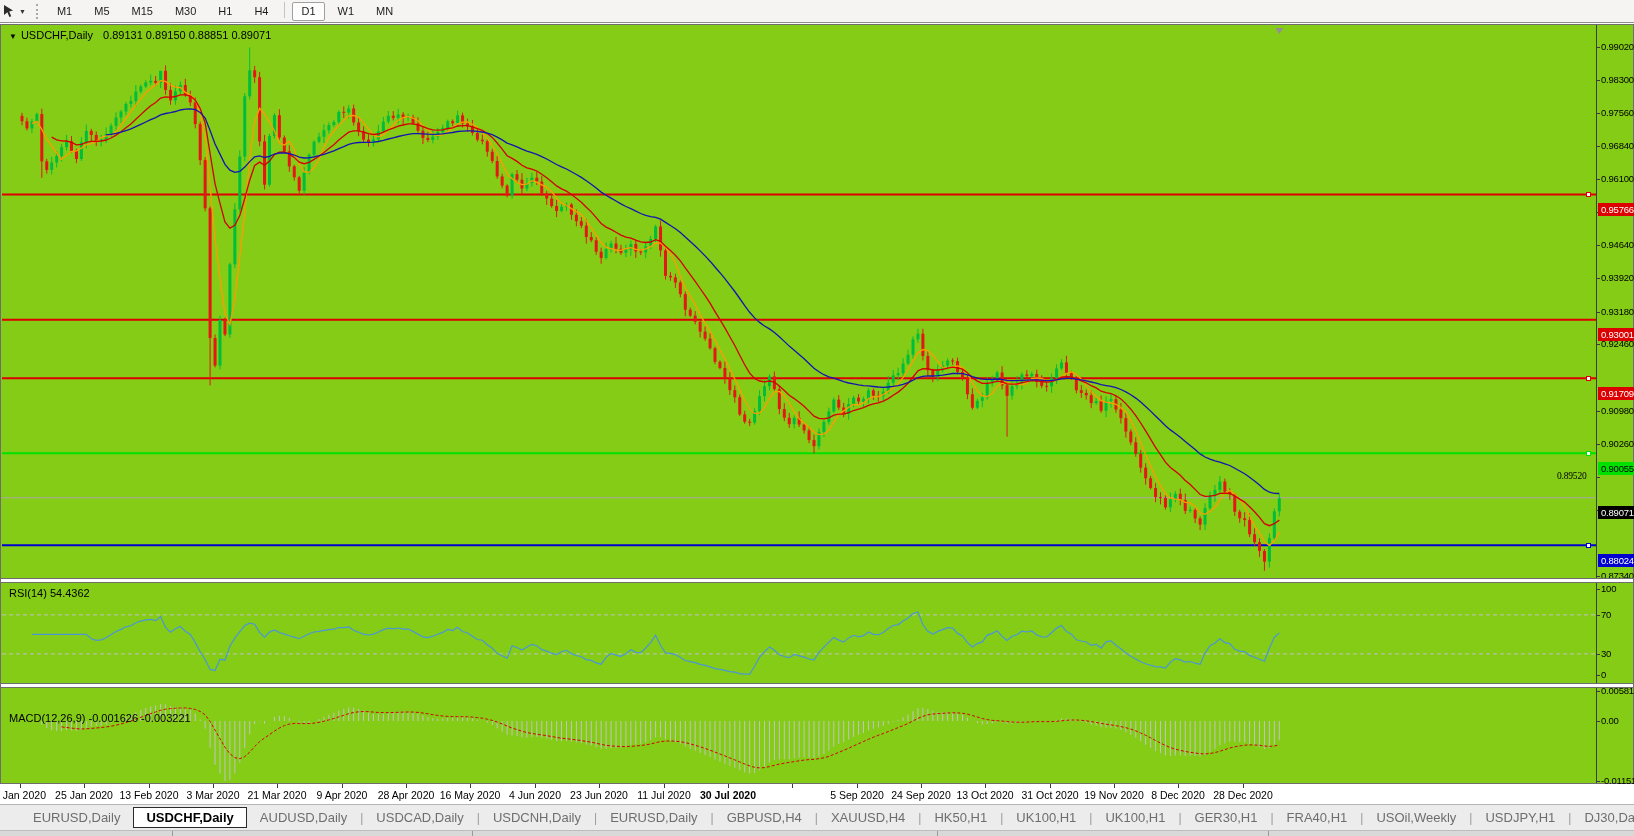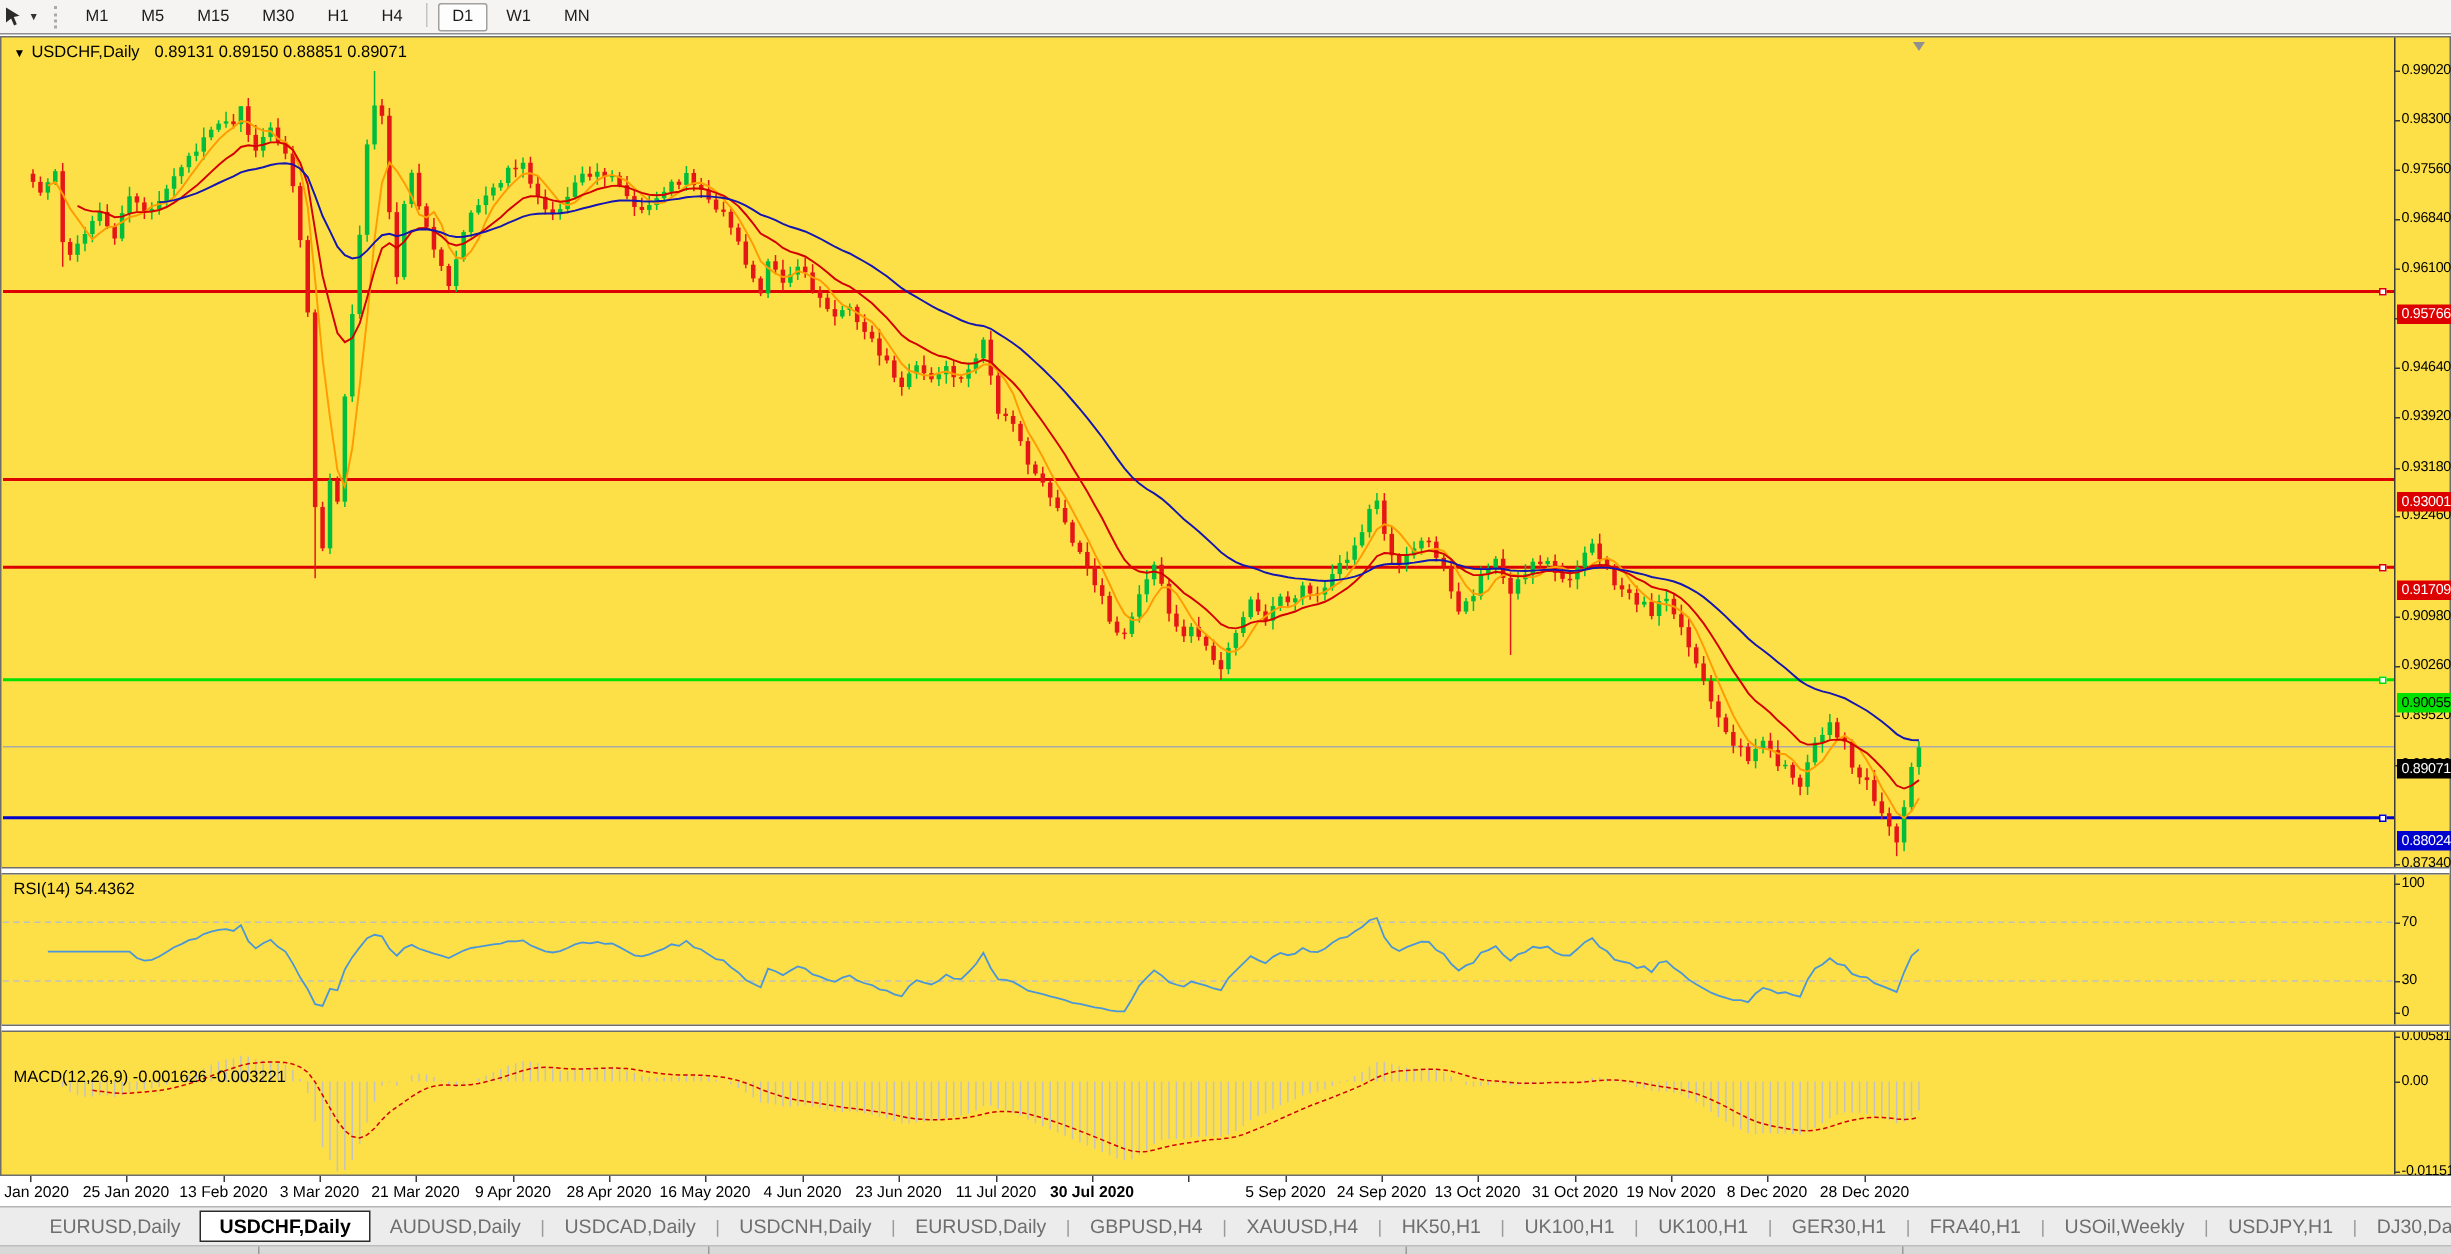--- a/index.html
+++ b/index.html
@@ -9,21 +9,21 @@
   .toolbar{position:absolute;top:0;left:0;width:1634px;height:23px;background:#f5f4f2;
            border-bottom:1px solid #8f8f8f;display:flex;align-items:center;box-sizing:border-box;}
   .tool-cursor{width:16px;height:16px;margin-left:1px;display:flex;align-items:center;justify-content:center;}
   .tool-caret{font-size:7px;color:#333;margin:0 6px 0 2px;}
   .grip{height:15px;border-left:2px dotted #a9a9a9;margin:0 8px 0 4px;}
   .tf-btn{font-size:11px;color:#1c1c1c;padding:2px 8px;margin:0 2px;border:1px solid transparent;
           border-radius:2px;line-height:13px;}
   .tf-btn.active{background:#fdfdfd;border-color:#a0a0a0;}
   .tsep{height:16px;border-left:1px solid #c3c3c3;margin:0 5px;}
   
-  .chartwin{position:absolute;top:24px;left:0;width:1634px;height:760px;background:#fde047;
+  .chartwin{position:absolute;top:24px;left:0;width:1634px;height:760px;background:#84cc16;
             border:1px solid #6e6e6e;box-sizing:border-box;}
   .pane-svg{position:absolute;left:1px;}
   .pane-title{position:absolute;left:8px;font-size:11px;color:#000;white-space:pre;z-index:6;}
   .pane-title .caret{font-size:8px;margin-right:4px;}
   .pane-sep{position:absolute;left:0;width:1632px;height:5px;background:#fff;
             border-top:1px solid #6e6e6e;border-bottom:1px solid #6e6e6e;box-sizing:border-box;z-index:5;}
   .vaxis-line{position:absolute;top:0;width:1px;height:758px;background:#3c3c3c;z-index:4;}
   .tickdash{position:absolute;width:4px;height:1px;background:#3c3c3c;z-index:4;}
   .ticklab{position:absolute;font-size:9.5px;letter-spacing:-0.2px;color:#000;white-space:nowrap;z-index:3;}
   .lvllab{position:absolute;left:1597px;width:37px;height:13px;font-size:9.5px;letter-spacing:-0.2px;
@@ -883,21 +883,21 @@
         <div class="ticklab" style="left: 1600px; top: 247px;">0.93920</div>
         <div class="tickdash" style="left: 1595px; top: 287px;"></div>
         <div class="ticklab" style="left: 1600px; top: 281px;">0.93180</div>
         <div class="tickdash" style="left: 1595px; top: 319px;"></div>
         <div class="ticklab" style="left: 1600px; top: 313px;">0.92460</div>
         <div class="tickdash" style="left: 1595px; top: 386px;"></div>
         <div class="ticklab" style="left: 1600px; top: 380px;">0.90980</div>
         <div class="tickdash" style="left: 1595px; top: 419px;"></div>
         <div class="ticklab" style="left: 1600px; top: 413px;">0.90260</div>
         <div class="tickdash" style="left: 1595px; top: 452px;"></div>
-        <div class="ticklab" style="left: 1600px; top: 446px;">0.89520</div>
+        <div class="ticklab" style="left: 1556px; top: 446px; font-family: Liberation Serif, serif;">0.89520</div>
         <div class="tickdash" style="left: 1595px; top: 485px;"></div>
         <div class="ticklab" style="left: 1600px; top: 479px;">0.88800</div>
         <div class="tickdash" style="left: 1595px; top: 551px;"></div>
         <div class="ticklab" style="left: 1600px; top: 545px;">0.87340</div>
         <div class="lvllab" style="top: 163px; background: rgb(221, 0, 0); color: rgb(255, 255, 255);">0.95766</div>
         <div class="handle" style="left: 1585px; top: 167px; border: 1px solid rgb(221, 0, 0);"></div>
         <div class="lvllab" style="top: 288px; background: rgb(221, 0, 0); color: rgb(255, 255, 255);">0.93001</div>
         <div class="lvllab" style="top: 347px; background: rgb(221, 0, 0); color: rgb(255, 255, 255);">0.91709</div>
         <div class="handle" style="left: 1585px; top: 351px; border: 1px solid rgb(221, 0, 0);"></div>
         <div class="lvllab" style="top: 422px; background: rgb(0, 225, 0); color: rgb(0, 0, 0);">0.90055</div>

